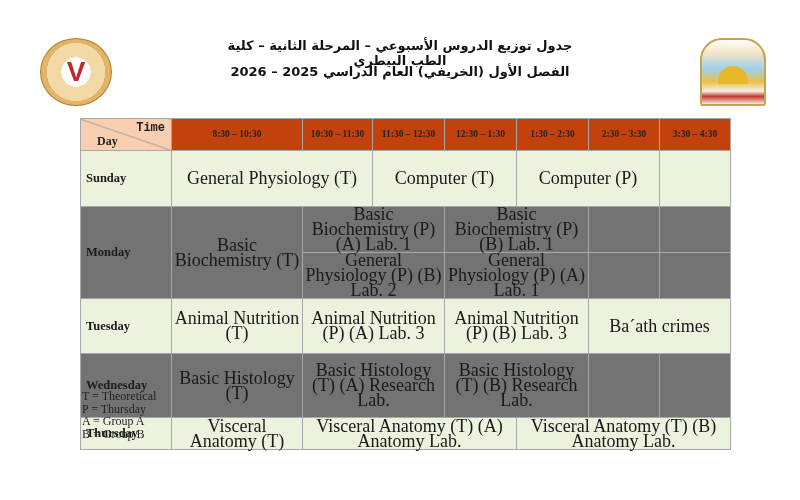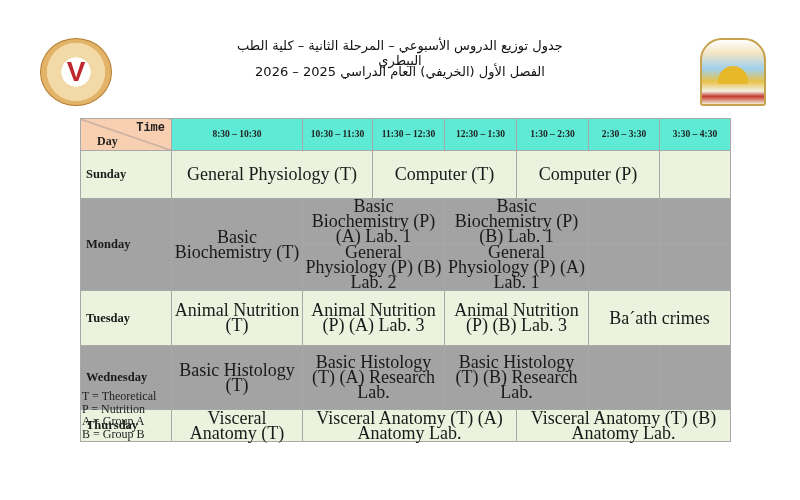--- a/index.html
+++ b/index.html
@@ -1,29 +1,29 @@
 <!DOCTYPE html>
 <html><head>
 <meta charset="utf-8">
 <style>
   html, body { margin:0; padding:0; }
   body { width:800px; height:500px; background:#ffffff; position:relative; overflow:hidden; font-family:"Liberation Serif","DejaVu Serif",serif; color:#1a1a1a; }
-  .title { position:absolute; left:220px; width:360px; text-align:center; font-family:"DejaVu Sans","Liberation Sans",sans-serif; font-weight:normal; direction:rtl; color:#111; }
+  .title { position:absolute; left:220px; width:360px; text-align:center; font-family:"DejaVu Sans","Liberation Sans",sans-serif; font-weight:bold; direction:rtl; color:#111; }
   .title.l1 { top:38px; font-size:13px; }
   .title.l2 { top:64px; font-size:13px; }
   .logo { position:absolute; }
   .logo-left { left:40px; top:38px; width:70px; height:66px; border-radius:50%; background:radial-gradient(circle at 50% 50%, #fff 0 30%, #f3d9a6 31% 60%, #e2b46a 61% 75%, #c88c3a 76% 100%); border:1px solid #b47a2a; }
   .logo-left .v { position:absolute; left:22px; top:18px; width:26px; height:30px; color:#c0282d; font-size:28px; font-weight:bold; font-family:"Liberation Sans",sans-serif; text-align:center; line-height:30px; }
   .logo-right { left:700px; top:38px; width:62px; height:64px; background:linear-gradient(#ffffff 0%, #f4e6c4 20%, #9fd0ee 45%, #e7c24a 65%, #f3f0e4 80%, #c53a2e 88%, #f3ecd8 100%); border:2px solid #c7a24f; border-radius:22px 22px 3px 3px; }
   .logo-right .dome { position:absolute; left:16px; top:26px; width:30px; height:18px; background:#e8b82b; border-radius:15px 15px 0 0; }
   table { position:absolute; left:80px; top:118px; border-collapse:collapse; table-layout:fixed; }
   td, th { border:1px solid #a8a8a8; text-align:center; vertical-align:middle; padding:0 2px; font-size:18px; line-height:15px; }
-  th { background:#5eead4; font-weight:bold; font-size:9.5px; height:31px; color:#222; }
+  th { background:#c2410c; font-weight:bold; font-size:9.5px; height:31px; color:#222; }
   tr.green td { background:#ebf2dd; }
-  tr.white td { background:#a3a3a3; }
+  tr.white td { background:#737373; }
   td.day { font-weight:bold; font-size:12.5px; text-align:left; padding-left:5px; }
   th.corner { position:relative; padding:0; background:#f9cfb2 linear-gradient(to top right, transparent calc(50% - 0.7px), #8a8a8a calc(50% - 0.2px), #8a8a8a calc(50% + 0.2px), transparent calc(50% + 0.7px)); }
   th.corner { background-image:linear-gradient(to bottom left, transparent calc(50% - 0.7px), #8a8a8a 50%, transparent calc(50% + 0.7px)); }
   th.corner .time { position:absolute; right:6px; top:2px; font-size:12px;font-family:Liberation Mono, monospace; }
   th.corner .day-l { position:absolute; left:16px; bottom:1px; font-size:12px; }
   .legend { position:absolute; left:82px; top:390px; font-size:12px; line-height:12.5px; color:#222; }
 </style>
 </head>
 <body>
 
@@ -56,21 +56,21 @@
     </th>
     <th>8:30 – 10:30</th>
     <th>10:30 – 11:30</th>
     <th>11:30 – 12:30</th>
     <th>12:30 – 1:30</th>
     <th>1:30 – 2:30</th>
     <th>2:30 – 3:30</th>
     <th>3:30 – 4:30</th>
   </tr>
 
-  <tr class="green" style="height:48px">
+  <tr class="green" style="height:56px">
     <td class="day">Sunday</td>
     <td colspan="2">General Physiology (T)</td>
     <td colspan="2">Computer (T)</td>
     <td colspan="2">Computer (P)</td>
     <td></td>
   </tr>
 
   <tr class="white" style="height:30px">
     <td class="day" rowspan="2">Monday</td>
     <td rowspan="2">Basic Biochemistry (T)</td>
@@ -107,16 +107,16 @@
     <td class="day">Thursday</td>
     <td>Visceral Anatomy (T)</td>
     <td colspan="3">Visceral Anatomy (T) (A) Anatomy Lab.</td>
     <td colspan="3">Visceral Anatomy (T) (B) Anatomy Lab.</td>
   </tr>
 </tbody>
   </table>
 
 <div class="legend">
   <div>T = Theoretical</div>
-  <div>P = Nutrition</div>
+  <div>P = Thursday</div>
   <div>A = Group A</div>
   <div>B = Group B</div>
 </div>
 
 </body></html>

